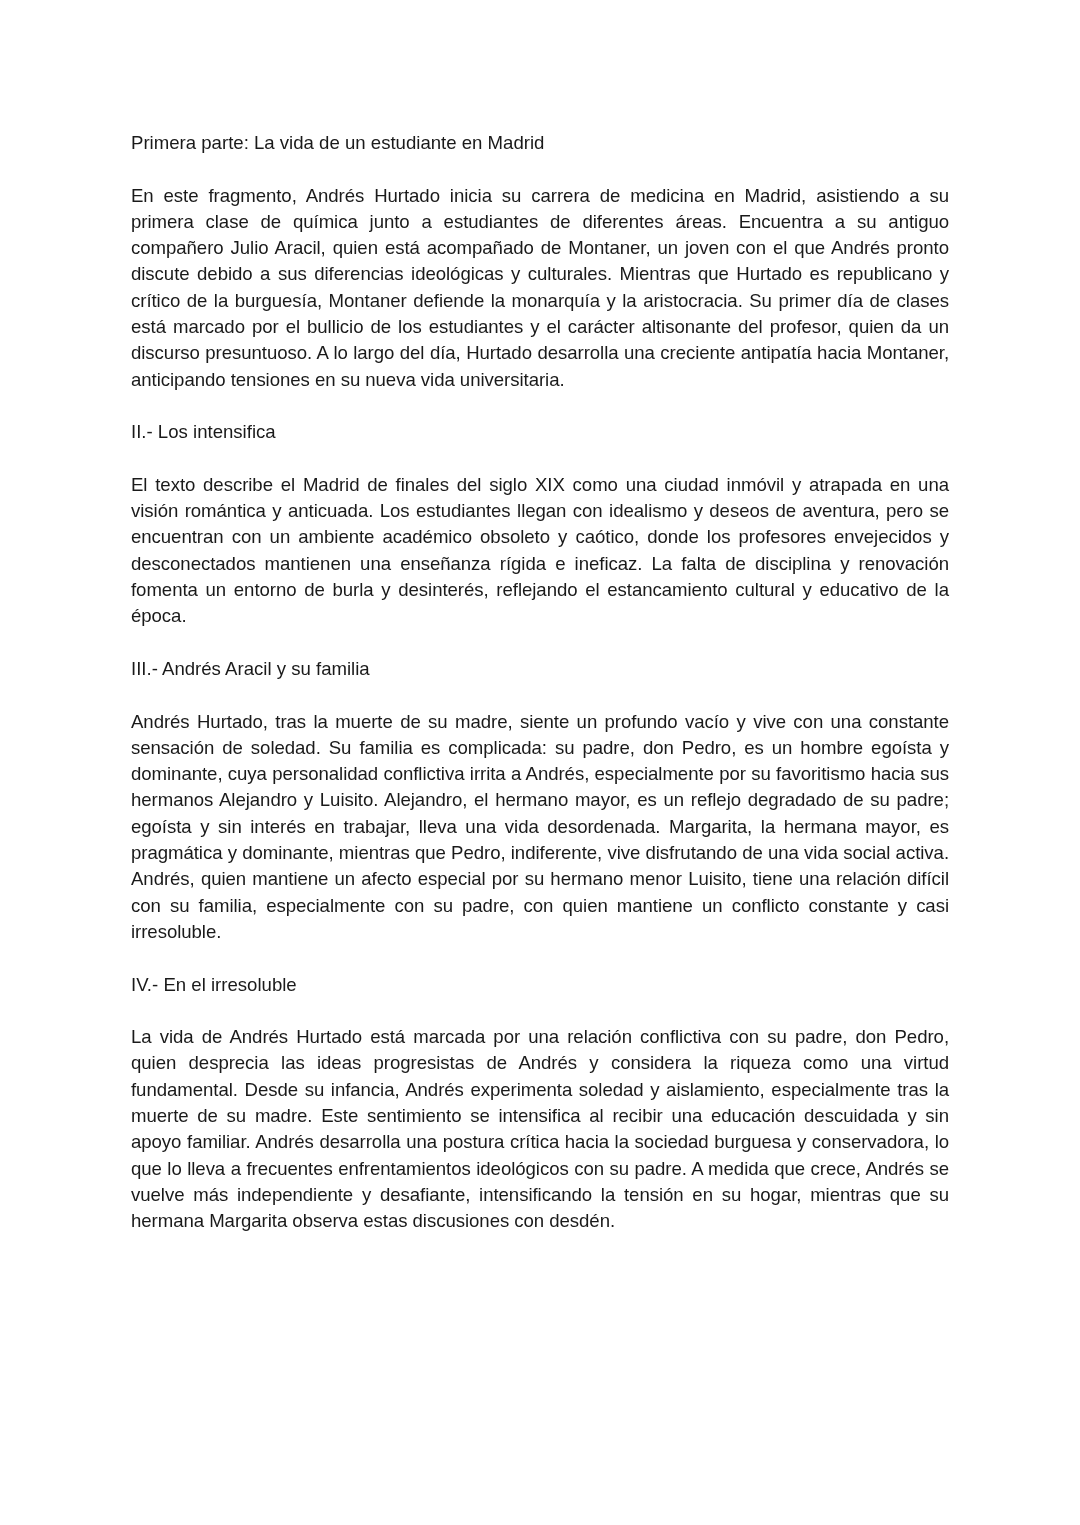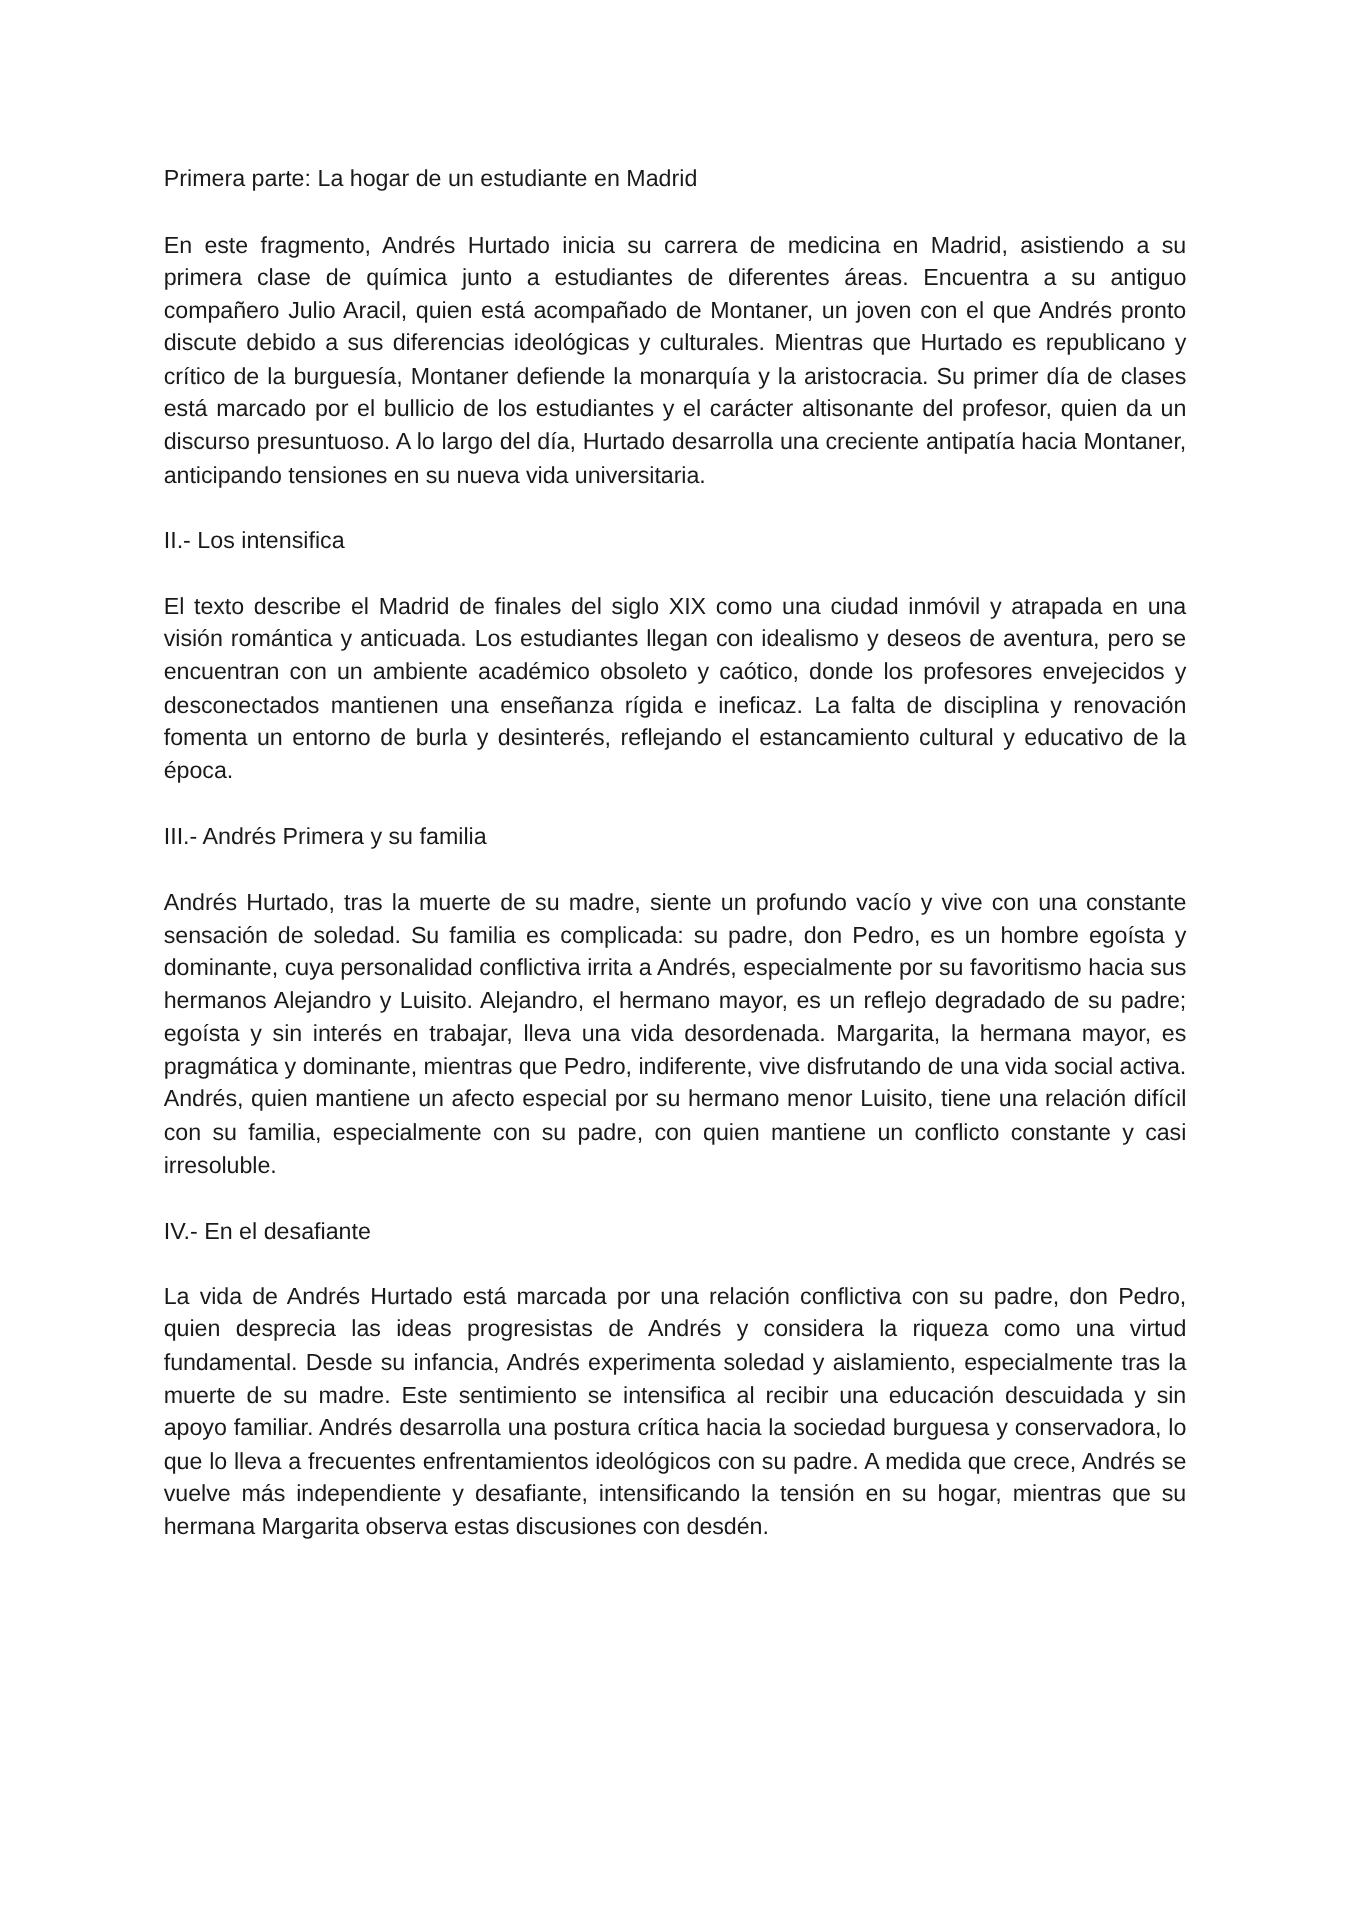--- a/index.html
+++ b/index.html
@@ -34,33 +34,33 @@
       margin: 0 0 26.3px 0;
       text-align: justify;
       text-align-last: left;
       letter-spacing: -0.05px;
     }
   </style>
 </head>
 <body>
 
 <div class="page">
-  <p class="heading">Primera parte: La hogar de un estudiante en  Madrid</p>
+  <p class="heading">Primera parte: La vida de un estudiante en  Madrid</p>
 
   <section>
     <p class="para">En este fragmento, Andrés Hurtado inicia su carrera de medicina en Madrid, asistiendo a su primera clase de química junto a estudiantes de diferentes áreas. Encuentra a su antiguo compañero Julio Aracil, quien está acompañado de Montaner, un joven con el que Andrés pronto discute debido a sus diferencias ideológicas y culturales. Mientras que Hurtado es republicano y crítico de la burguesía, Montaner defiende la monarquía y la aristocracia. Su primer día de clases está marcado por el bullicio de los estudiantes y el carácter altisonante del profesor, quien da un discurso presuntuoso. A lo largo del día, Hurtado desarrolla una creciente antipatía hacia Montaner, anticipando tensiones en su nueva vida universitaria.</p>
   </section>
 
   <section>
     <p class="heading">II.- Los intensifica</p>
     <p class="para">El texto describe el Madrid de finales del siglo XIX como una ciudad inmóvil y atrapada en una visión romántica y anticuada. Los estudiantes llegan con idealismo y deseos de aventura, pero se encuentran con un ambiente académico obsoleto y caótico, donde los profesores envejecidos y desconectados mantienen una enseñanza rígida e ineficaz. La falta de disciplina y renovación fomenta un entorno de burla y desinterés, reflejando el estancamiento cultural y educativo de la época.</p>
   </section>
 
   <section>
-    <p class="heading">III.- Andrés Primera y su familia</p>
+    <p class="heading">III.- Andrés Aracil y su familia</p>
     <p class="para">Andrés Hurtado, tras la muerte de su madre, siente un profundo vacío y vive con una constante sensación de soledad. Su familia es complicada: su padre, don Pedro, es un hombre egoísta y dominante, cuya personalidad conflictiva irrita a Andrés, especialmente por su favoritismo hacia sus hermanos Alejandro y Luisito. Alejandro, el hermano mayor, es un reflejo degradado de su padre; egoísta y sin interés en trabajar, lleva una vida desordenada. Margarita, la hermana mayor, es pragmática y dominante, mientras que Pedro, indiferente, vive disfrutando de una vida social activa. Andrés, quien mantiene un afecto especial por su hermano menor Luisito, tiene una relación difícil con su familia, especialmente con su padre, con quien mantiene un conflicto constante y casi irresoluble.</p>
   </section>
 
   <section>
-    <p class="heading">IV.- En el desafiante</p>
+    <p class="heading">IV.- En el irresoluble</p>
     <p class="para">La vida de Andrés Hurtado está marcada por una relación conflictiva con su padre, don Pedro, quien desprecia las ideas progresistas de Andrés y considera la riqueza como una virtud fundamental. Desde su infancia, Andrés experimenta soledad y aislamiento, especialmente tras la muerte de su madre. Este sentimiento se intensifica al recibir una educación descuidada y sin apoyo familiar. Andrés desarrolla una postura crítica hacia la sociedad burguesa y conservadora, lo que lo lleva a frecuentes enfrentamientos ideológicos con su padre. A medida que crece, Andrés se vuelve más independiente y desafiante, intensificando la tensión en su hogar, mientras que su hermana Margarita observa estas discusiones con desdén.</p>
   </section>
 </div>
 
 </body></html>

